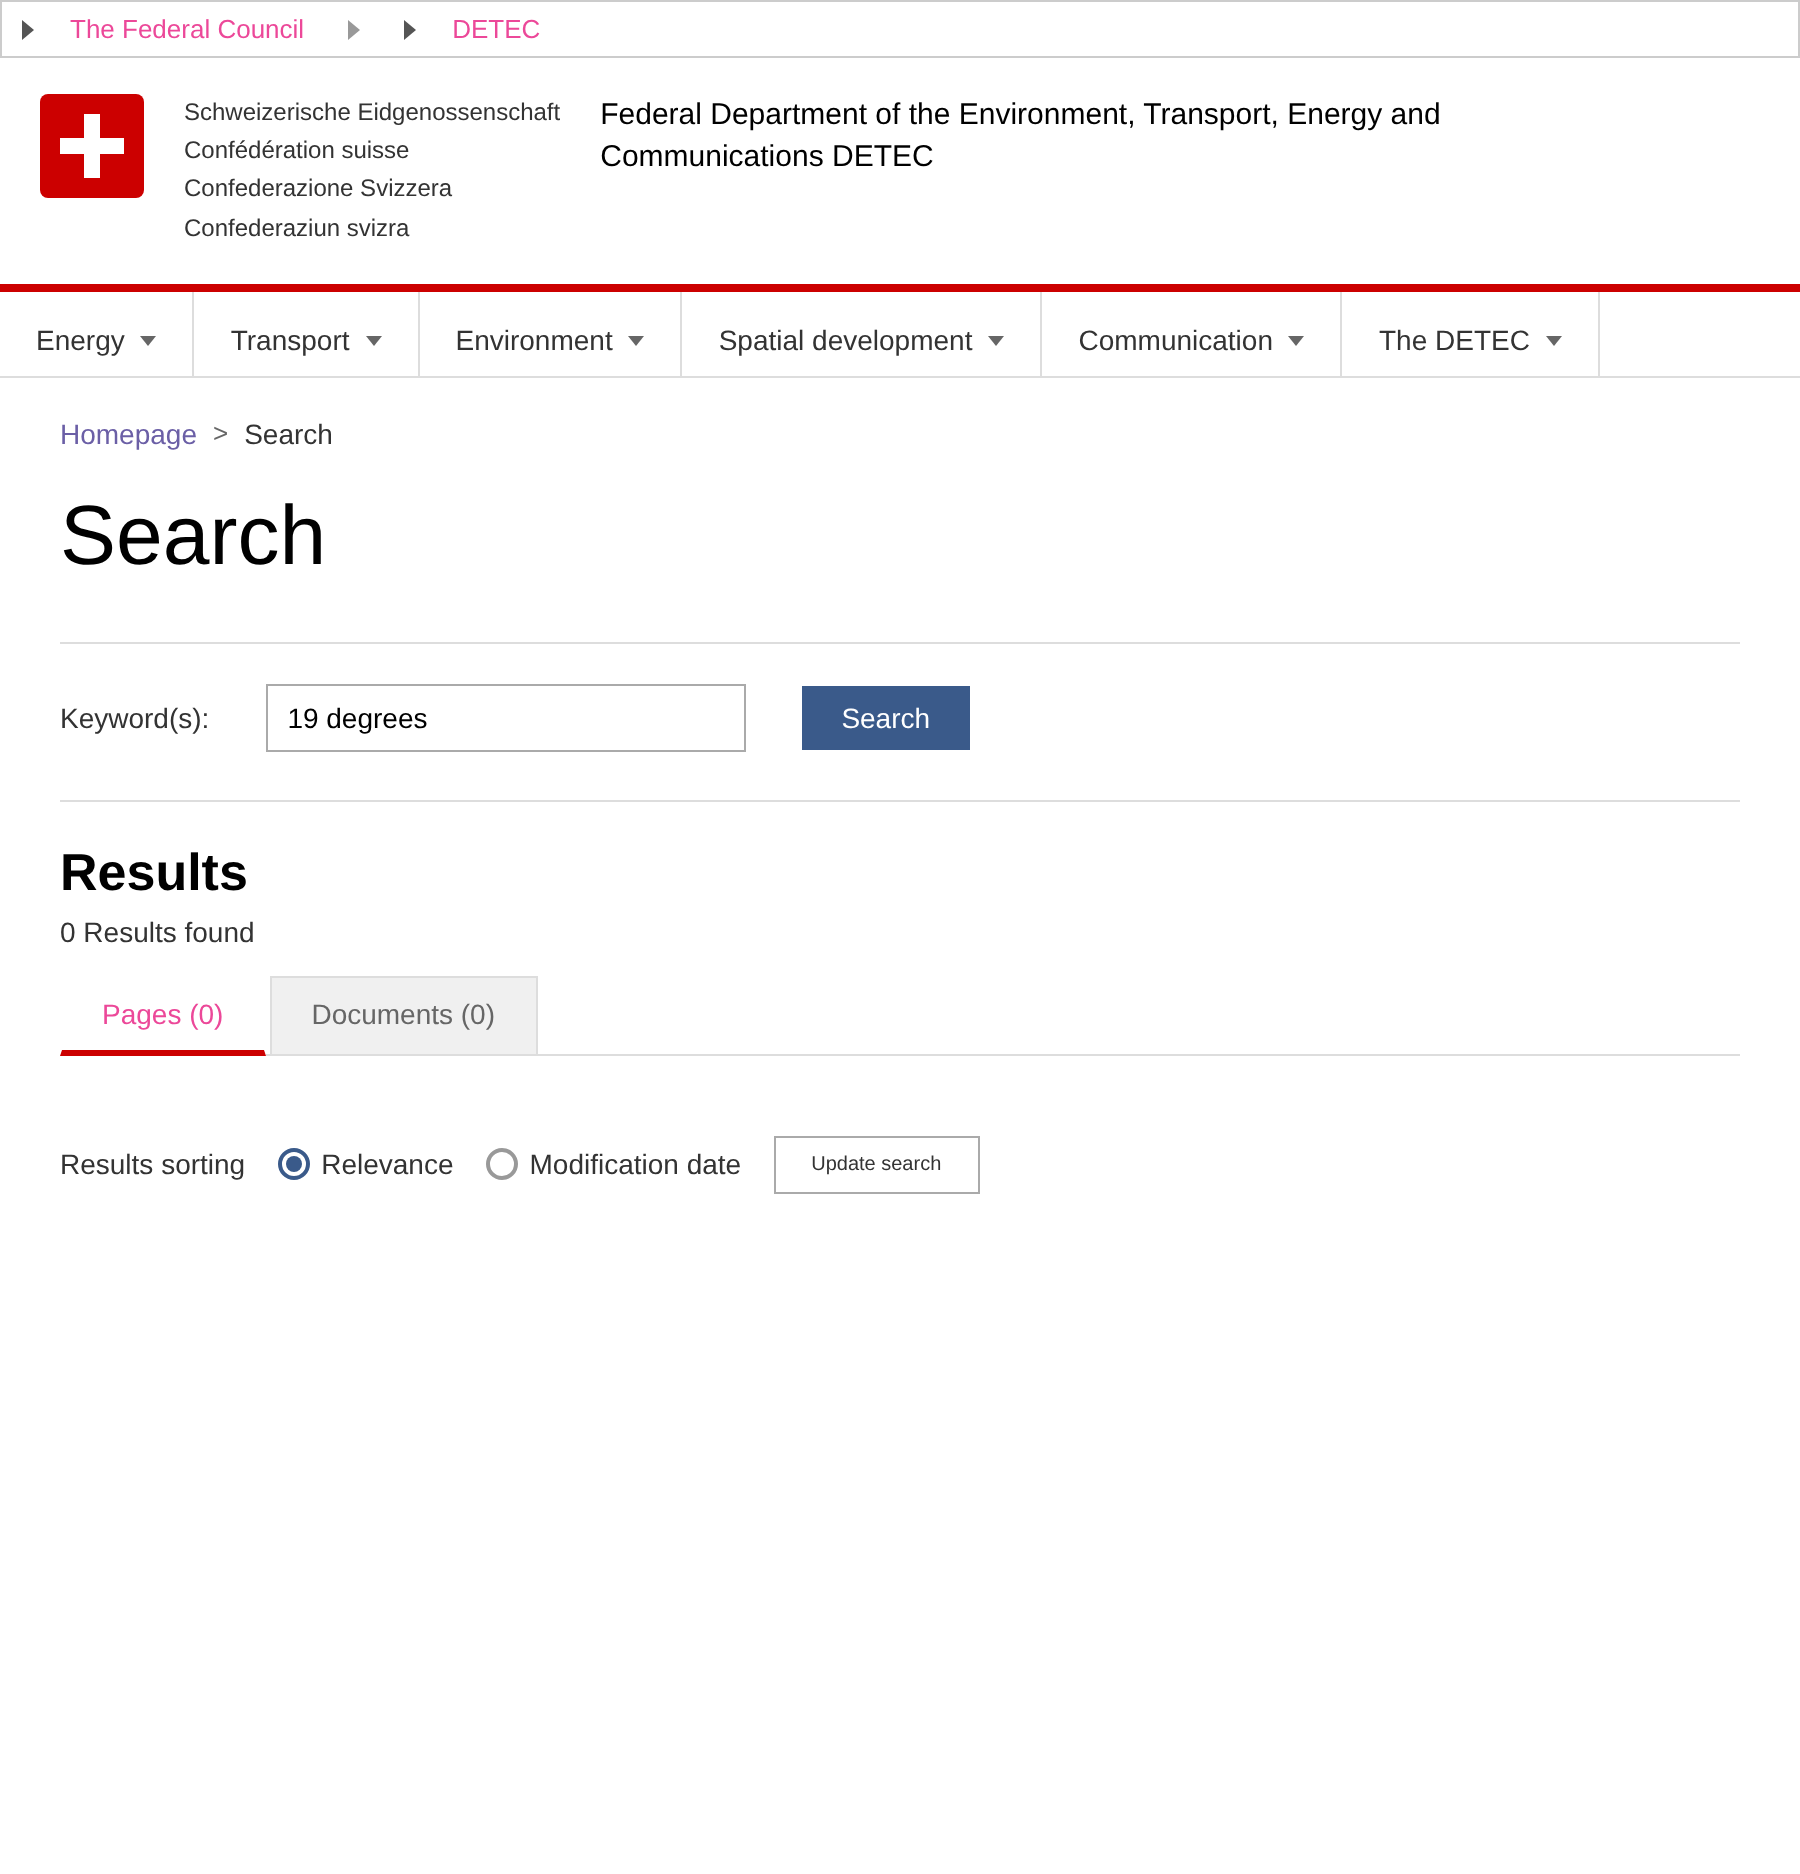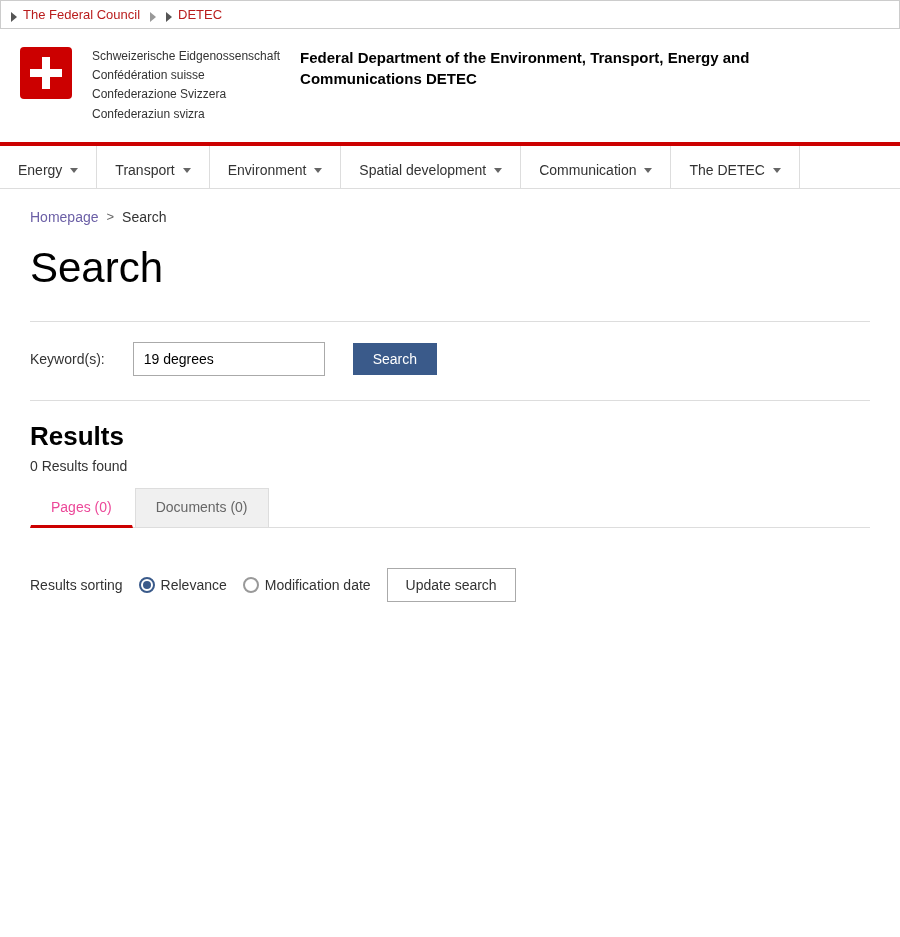--- a/index.html
+++ b/index.html
@@ -1,26 +1,26 @@
 <!DOCTYPE html>
 <html><head>
   <meta charset="utf-8">
   <style>
     * { box-sizing: border-box; margin: 0; padding: 0; }
     body { font-family: Arial, Helvetica, sans-serif; font-size: 14px; color: #333; background: #fff; }
 
     
     .top-bar {
       display: flex;
-      align-items: flex-end;
+      align-items: center;
       border: 1px solid #ccc;
       padding: 6px 10px;
-      gap: 6px;
+      gap: 18px;
       font-size: 13px;
-      color: #b91c1c;
+      color: #ec4899;
       background: #fff;
     }
     .top-bar-arrow {
       display: inline-block;
       width: 0; height: 0;
       border-top: 5px solid transparent;
       border-bottom: 5px solid transparent;
       border-left: 6px solid #555;
     }
     .top-bar-chevron {
@@ -51,21 +51,21 @@
       height: 52px;
       flex-shrink: 0;
     }
     .header-org-names {
       font-size: 12px;
       color: #333;
       line-height: 1.6;
     }
     .header-title {
       font-size: 15px;
-      font-weight: bold;
+      font-weight: normal;
       color: #000;
       line-height: 1.4;
       max-width: 480px;
     }
     .header-divider {
       height: 4px;
       background: linear-gradient(to right, #c00 0%, #c00 100%);
       border: none;
     }
 
@@ -149,21 +149,21 @@
     }
     .search-label {
       font-size: 14px;
       color: #333;
       white-space: nowrap;
     }
     .search-input {
       padding: 8px 10px;
       border: 1px solid #aaa;
       font-size: 14px;
-      width: 192px;
+      width: 240px;
       outline: none;
     }
     .search-button {
       padding: 8px 20px;
       background: #3a5a8a;
       color: #fff;
       border: none;
       font-size: 14px;
       cursor: pointer;
     }
@@ -251,21 +251,21 @@
       border-radius: 50%;
       background: #3a5a8a;
     }
     .radio-circle.unchecked {
       border-color: #999;
     }
     .update-search-btn {
       padding: 8px 18px;
       background: #fff;
       border: 1px solid #aaa;
-      font-size: 14px;
+      font-size: 10px;
       cursor: pointer;
       color: #333;
     }
   </style>
 </head>
 <body>
 
 <div class="top-bar">
   <span class="top-bar-arrow"></span>
   <span style="cursor:pointer;">The Federal Council</span>

